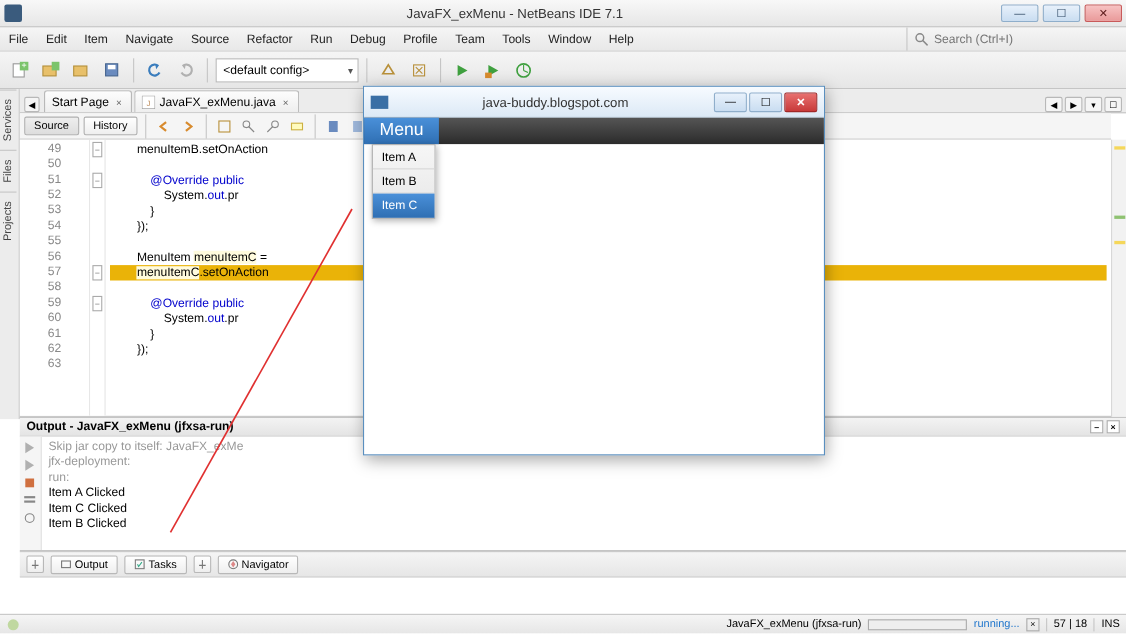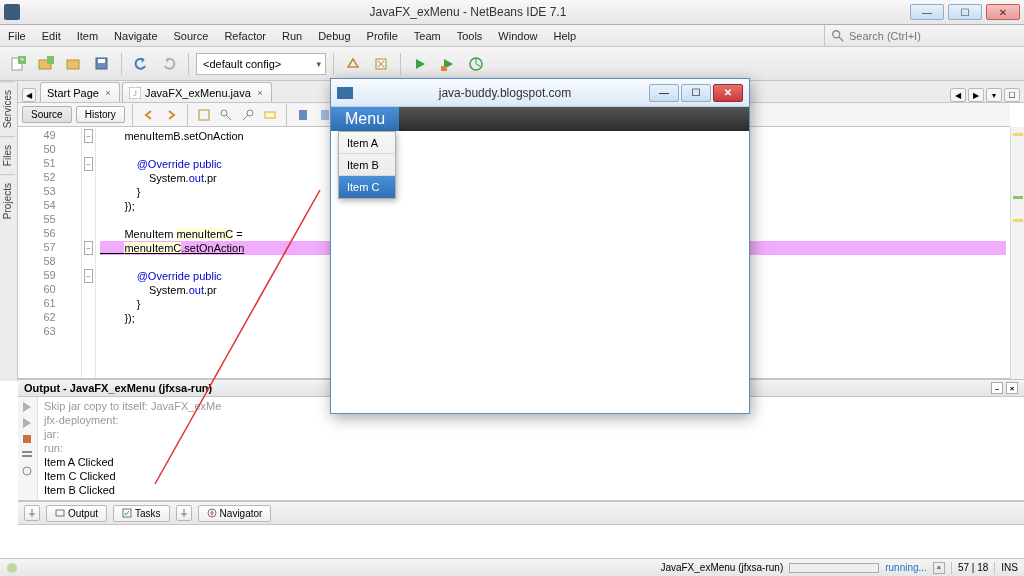--- a/index.html
+++ b/index.html
@@ -47,21 +47,21 @@
 .sub-icon { width: 18px; height: 18px; display: flex; align-items: center; justify-content: center; }
 
 
 .code-area { position: absolute; left: 18px; top: 127px; right: 14px; height: 252px; background: #fff; border-bottom: 1px solid #c5c5c5; display: flex; font-family: "Consolas","Courier New",monospace; font-size: 11px; overflow: hidden; }
 .gutter { width: 64px; text-align: center; padding: 2px 4px; color: #888; background: #fff; border-right: 1px solid #e5e5e5; }
 .fold-col { width: 14px; background: #fff; border-right: 1px solid #e5e5e5; padding: 2px 0; }
 .fold-mark { height: 14px; display: flex; align-items: center; justify-content: center; font-size: 8px; color: #777; border: 1px solid #aaa; margin: 0 2px; background: #fff; }
 .fold-empty { height: 14px; }
 .code-lines { flex: 1; padding: 2px 4px; line-height: 14px; white-space: pre; }
 .code-lines .hl { background: #fffbdd; }
-.code-lines .cur { background: #f0abfc; display: inline-block; width: 100%; text-decoration: underline; }
+.code-lines .cur { background: #eab308; display: inline-block; width: 100%; }
 .code-lines .kw { color: #0000cc; }
 .right-margin { position: absolute; right: 0; top: 127px; width: 14px; height: 252px; background: #f2f2f2; border-left: 1px solid #d8d8d8; }
 .right-margin .mark { width: 10px; height: 3px; margin: 1px auto; }
 
 
 .output-head { position: absolute; left: 18px; top: 379px; right: 0; height: 18px; background: linear-gradient(#f3f3f3,#e4e4e4); border-top: 1px solid #c5c5c5; border-bottom: 1px solid #c5c5c5; font-size: 11px; font-weight: bold; padding: 0 6px; display: flex; align-items: center; }
 .output-head .spacer { flex: 1; }
 .output-head .oh-btn { width: 12px; height: 12px; border: 1px solid #aaa; background: #fff; margin-left: 3px; font-size: 8px; display: flex; align-items: center; justify-content: center; }
 .output-body { position: absolute; left: 18px; top: 397px; right: 0; height: 104px; background: #fff; border-bottom: 1px solid #c5c5c5; display: flex; font-family: "Consolas","Courier New",monospace; font-size: 11px; }
 .out-gutter { width: 20px; background: #f5f5f5; border-right: 1px solid #e0e0e0; display: flex; flex-direction: column; gap: 2px; padding: 3px 2px; }
@@ -348,21 +348,21 @@
         <rect x="3" y="3" width="8" height="8" fill="#d07040"></rect>
       </svg>
     <svg class="og">
         <rect x="2" y="3" width="10" height="2" fill="#888"></rect>
         <rect x="2" y="7" width="10" height="2" fill="#888"></rect>
       </svg>
     <svg class="og">
         <circle cx="7" cy="7" r="4" fill="none" stroke="#888"></circle>
       </svg>
   </div>
-  <div class="out-lines" id="outlines"><div class="grey">Skip jar copy to itself: JavaFX_exMe</div><div class="grey">jfx-deployment:</div><div class="grey">jar:</div><div class="grey">run:</div><div class="">Item A Clicked</div><div class="">Item C Clicked</div><div class="">Item B Clicked</div></div>
+  <div class="out-lines" id="outlines"><div class="grey">Skip jar copy to itself: JavaFX_exMe</div><div class="grey">jfx-deployment:</div><div class="grey">run:</div><div class="">Item A Clicked</div><div class="">Item C Clicked</div><div class="">Item B Clicked</div></div>
 </div>
 
 <div class="bottom-bar">
   <div class="bb-btn pin">
       <svg width="10" height="10">
         <path d="M5 1 L5 9 M2 6 L8 6" stroke="#777"></path>
       </svg>
     </div>
   <div class="bb-btn">
     <svg width="10" height="10">

